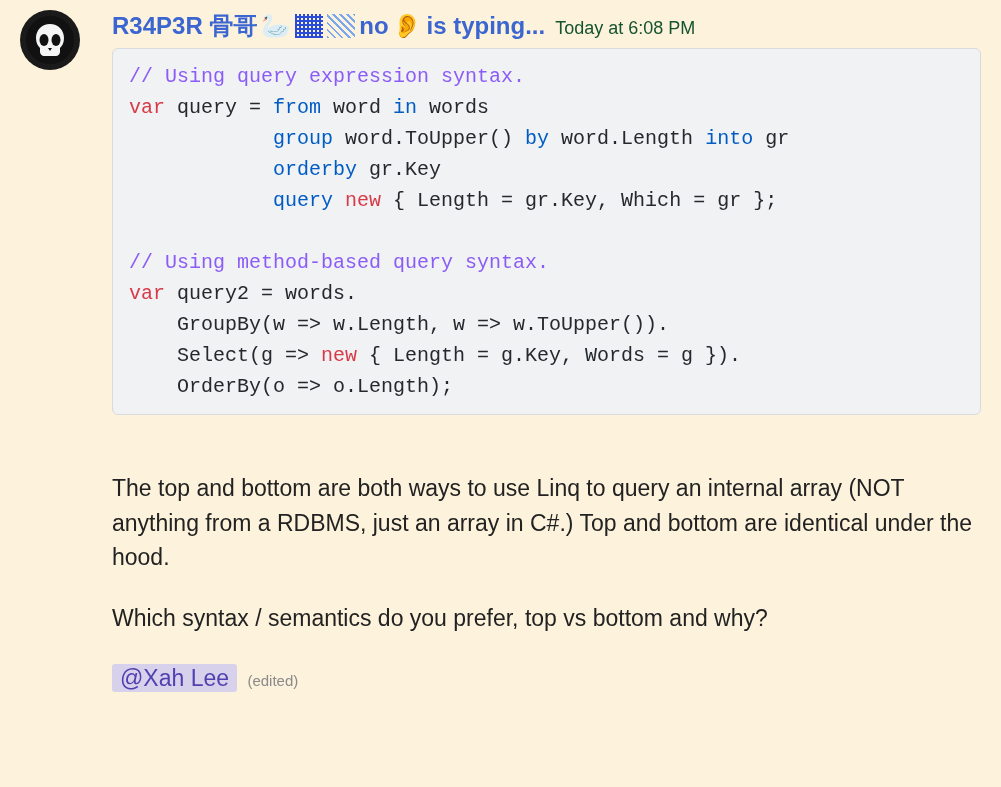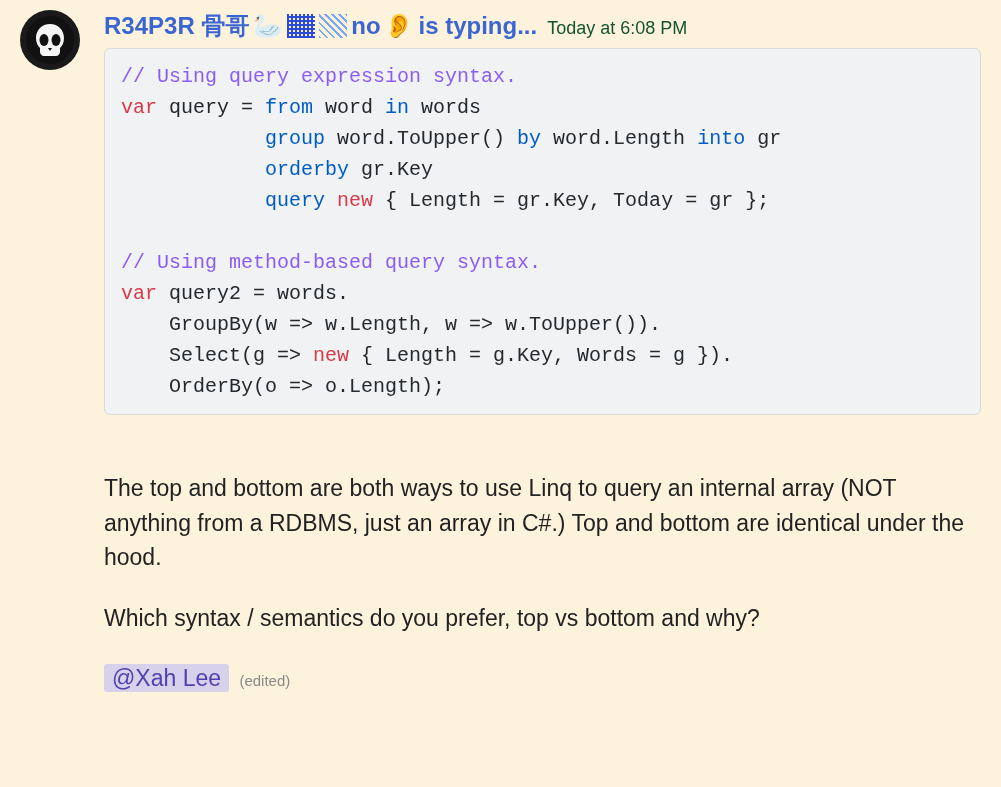--- a/index.html
+++ b/index.html
@@ -7,21 +7,21 @@
     background: #fdf3dc;
     font-family: -apple-system, BlinkMacSystemFont, "Segoe UI", Helvetica, Arial, sans-serif;
     color: #333;
     width: 1001px;
     height: 787px;
     overflow: hidden;
   }
   .message {
     display: flex;
     padding: 10px 20px 10px 20px;
-    gap: 24px;
+    gap: 32px;
   }
   .avatar {
     width: 60px;
     height: 60px;
     border-radius: 50%;
     background: #1a1a1a;
     flex-shrink: 0;
     display: flex;
     align-items: center;
     justify-content: center;
@@ -129,21 +129,21 @@
         <span>👂</span>
         <span>is typing...</span>
       </span>
       <span class="timestamp">Today at 6:08 PM</span>
     </div>
 
     <pre class="code-block"><span class="cm">// Using query expression syntax.</span>
 <span class="kw-red">var</span><span class="plain"> query = </span><span class="kw-blue">from</span><span class="plain"> word </span><span class="kw-blue">in</span><span class="plain"> words</span>
 <span class="plain">            </span><span class="kw-blue">group</span><span class="plain"> word.ToUpper() </span><span class="kw-blue">by</span><span class="plain"> word.Length </span><span class="kw-blue">into</span><span class="plain"> gr</span>
 <span class="plain">            </span><span class="kw-blue">orderby</span><span class="plain"> gr.Key</span>
-<span class="plain">            </span><span class="kw-blue">query</span><span class="plain"> </span><span class="kw-red">new</span><span class="plain"> { Length = gr.Key, Today = gr };</span>
+<span class="plain">            </span><span class="kw-blue">query</span><span class="plain"> </span><span class="kw-red">new</span><span class="plain"> { Length = gr.Key, Which = gr };</span>
 <span></span>
 <span class="cm">// Using method-based query syntax.</span>
 <span class="kw-red">var</span><span class="plain"> query2 = words.</span>
 <span class="plain">    GroupBy(w =&gt; w.Length, w =&gt; w.ToUpper()).</span>
 <span class="plain">    Select(g =&gt; </span><span class="kw-red">new</span><span class="plain"> { Length = g.Key, Words = g }).</span>
 <span class="plain">    OrderBy(o =&gt; o.Length);</span></pre>
 
     <div class="body-text">
       <p>The top and bottom are both ways to use Linq to query an internal array (NOT anything from a RDBMS, just an array in C#.) Top and bottom are identical under the hood.</p>
       <p>Which syntax / semantics do you prefer, top vs bottom and why?</p>

